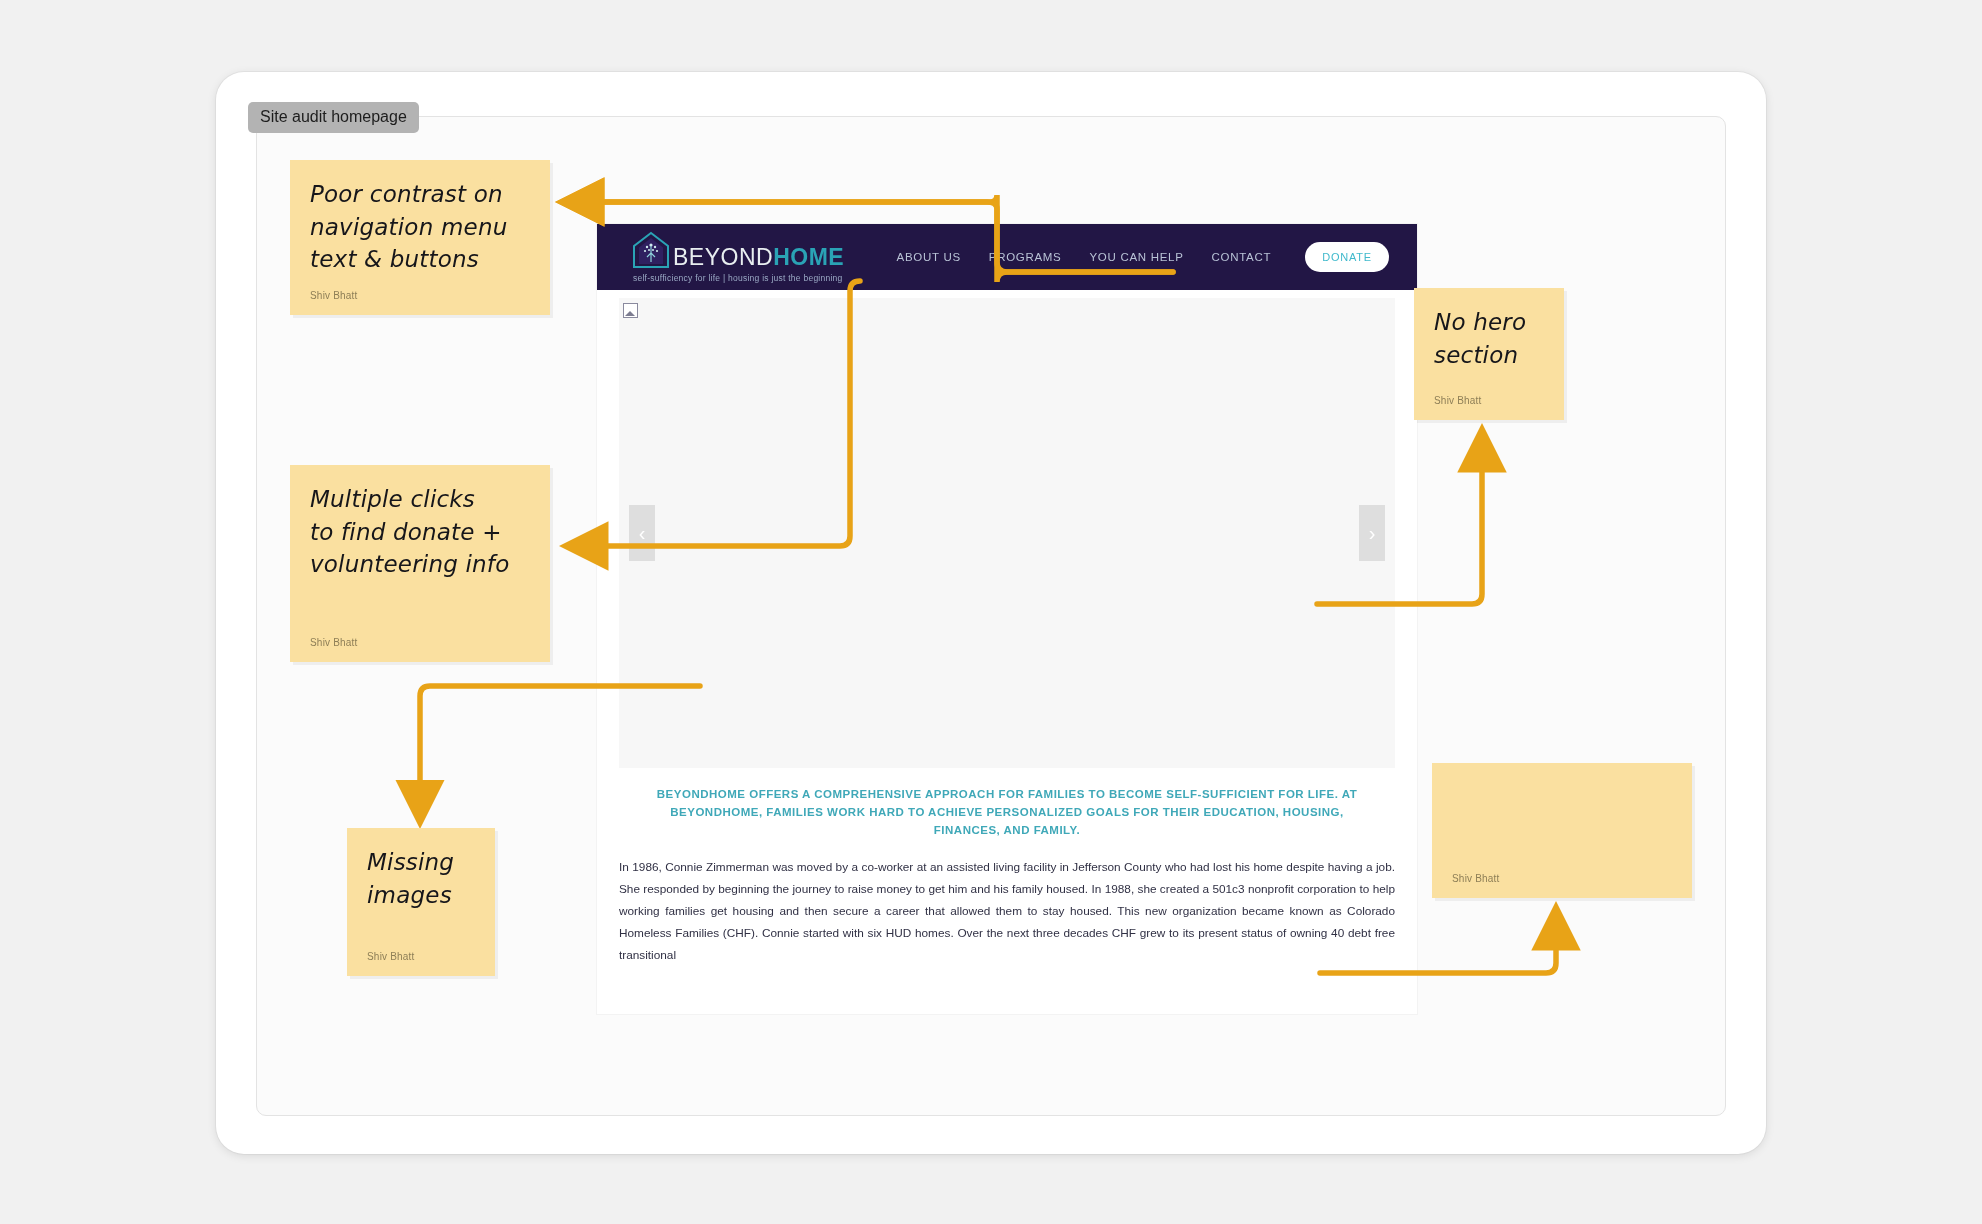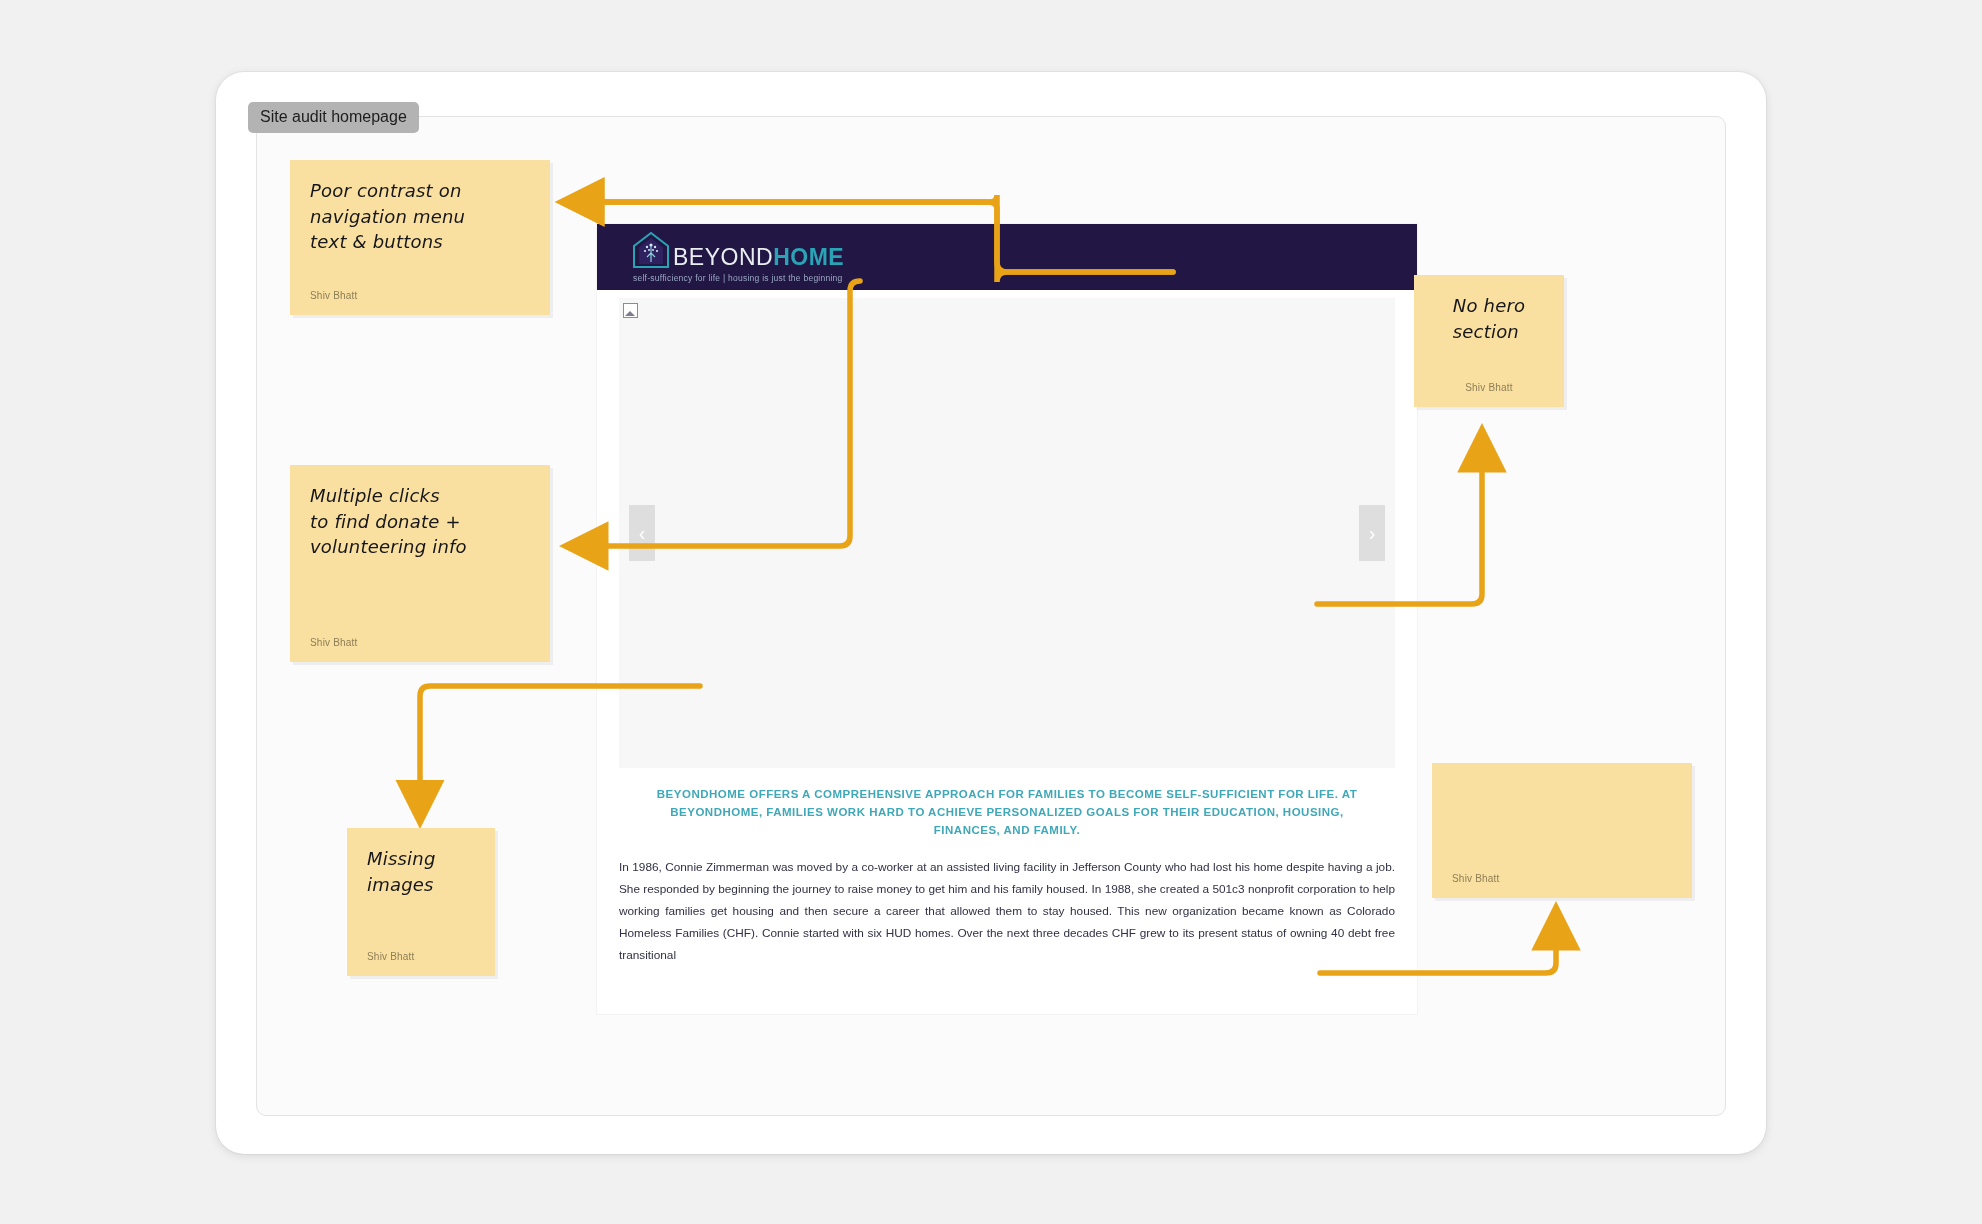--- a/index.html
+++ b/index.html
@@ -208,39 +208,39 @@
     background: #fae0a0;
     box-shadow: 3px 3px 0 rgba(0,0,0,0.05);
     z-index: 30;
     padding: 18px 20px 14px 20px;
     display: flex;
     flex-direction: column;
   }
   .sticky-text {
     font-family: "DejaVu Sans", sans-serif;
     font-style: italic;
-    font-size: 18px;
+    font-size: 23px;
     line-height: 1.42;
     color: #16161a;
     white-space: pre-line;
     letter-spacing: 0.2px;
   }
   .sticky-author {
     margin-top: auto;
     font-size: 10px;
     color: #8d7e56;
     font-family: "Liberation Sans", sans-serif;
     font-style: normal;
     letter-spacing: 0.2px;
   }
 
   #note-contrast   { left: 290px;  top: 160px;  width: 260px; height: 155px; }
   #note-clicks     { left: 290px;  top: 465px;  width: 260px; height: 197px; }
   #note-images     { left: 347px;  top: 828px;  width: 148px; height: 148px; }
-  #note-hero       { left: 1414px; top: 275px;  width: 150px; height: 132px; align-items: center; }
+  #note-hero       { left: 1414px; top: 288px;  width: 150px; height: 132px; }
   #note-homepage   { left: 1432px; top: 763px;  width: 260px; height: 135px; }
 
   
   #arrows {
     position: absolute;
     left: 0; top: 0;
     width: 1982px; height: 1224px;
     z-index: 25;
     pointer-events: none;
   }
@@ -273,20 +273,27 @@
           </g>
           <path d="M20 15 L20 31 M20 22 L16 26 M20 22 L24 26" stroke="#8fd3dd" stroke-width="1.2" fill="none"></path>
         </svg>
         <div id="logo-word">
           <span class="w1">BEYOND</span><span class="w2">HOME</span>
         </div>
       </div>
       <div id="logo-tag">self-sufficiency for life  |  housing is just the beginning</div>
     </div>
 
+    <div id="nav-links">
+      <a class="nav-link">ABOUT US</a>
+      <a class="nav-link">PROGRAMS</a>
+      <a class="nav-link">YOU CAN HELP</a>
+      <a class="nav-link">CONTACT</a>
+      <button id="donate-btn">DONATE</button>
+    </div>
   </div>
 
   <div id="carousel">
     <span id="carousel-broken" class="broken-img-icon"></span>
     <div class="carousel-arrow" id="carousel-prev">‹</div>
     <div class="carousel-arrow" id="carousel-next">›</div>
   </div>
 
 
   <div id="site-intro">BEYONDHOME OFFERS A COMPREHENSIVE APPROACH FOR FAMILIES TO BECOME SELF-SUFFICIENT FOR LIFE. AT BEYONDHOME, FAMILIES WORK HARD TO ACHIEVE PERSONALIZED GOALS FOR THEIR EDUCATION, HOUSING, FINANCES, AND FAMILY.</div>

